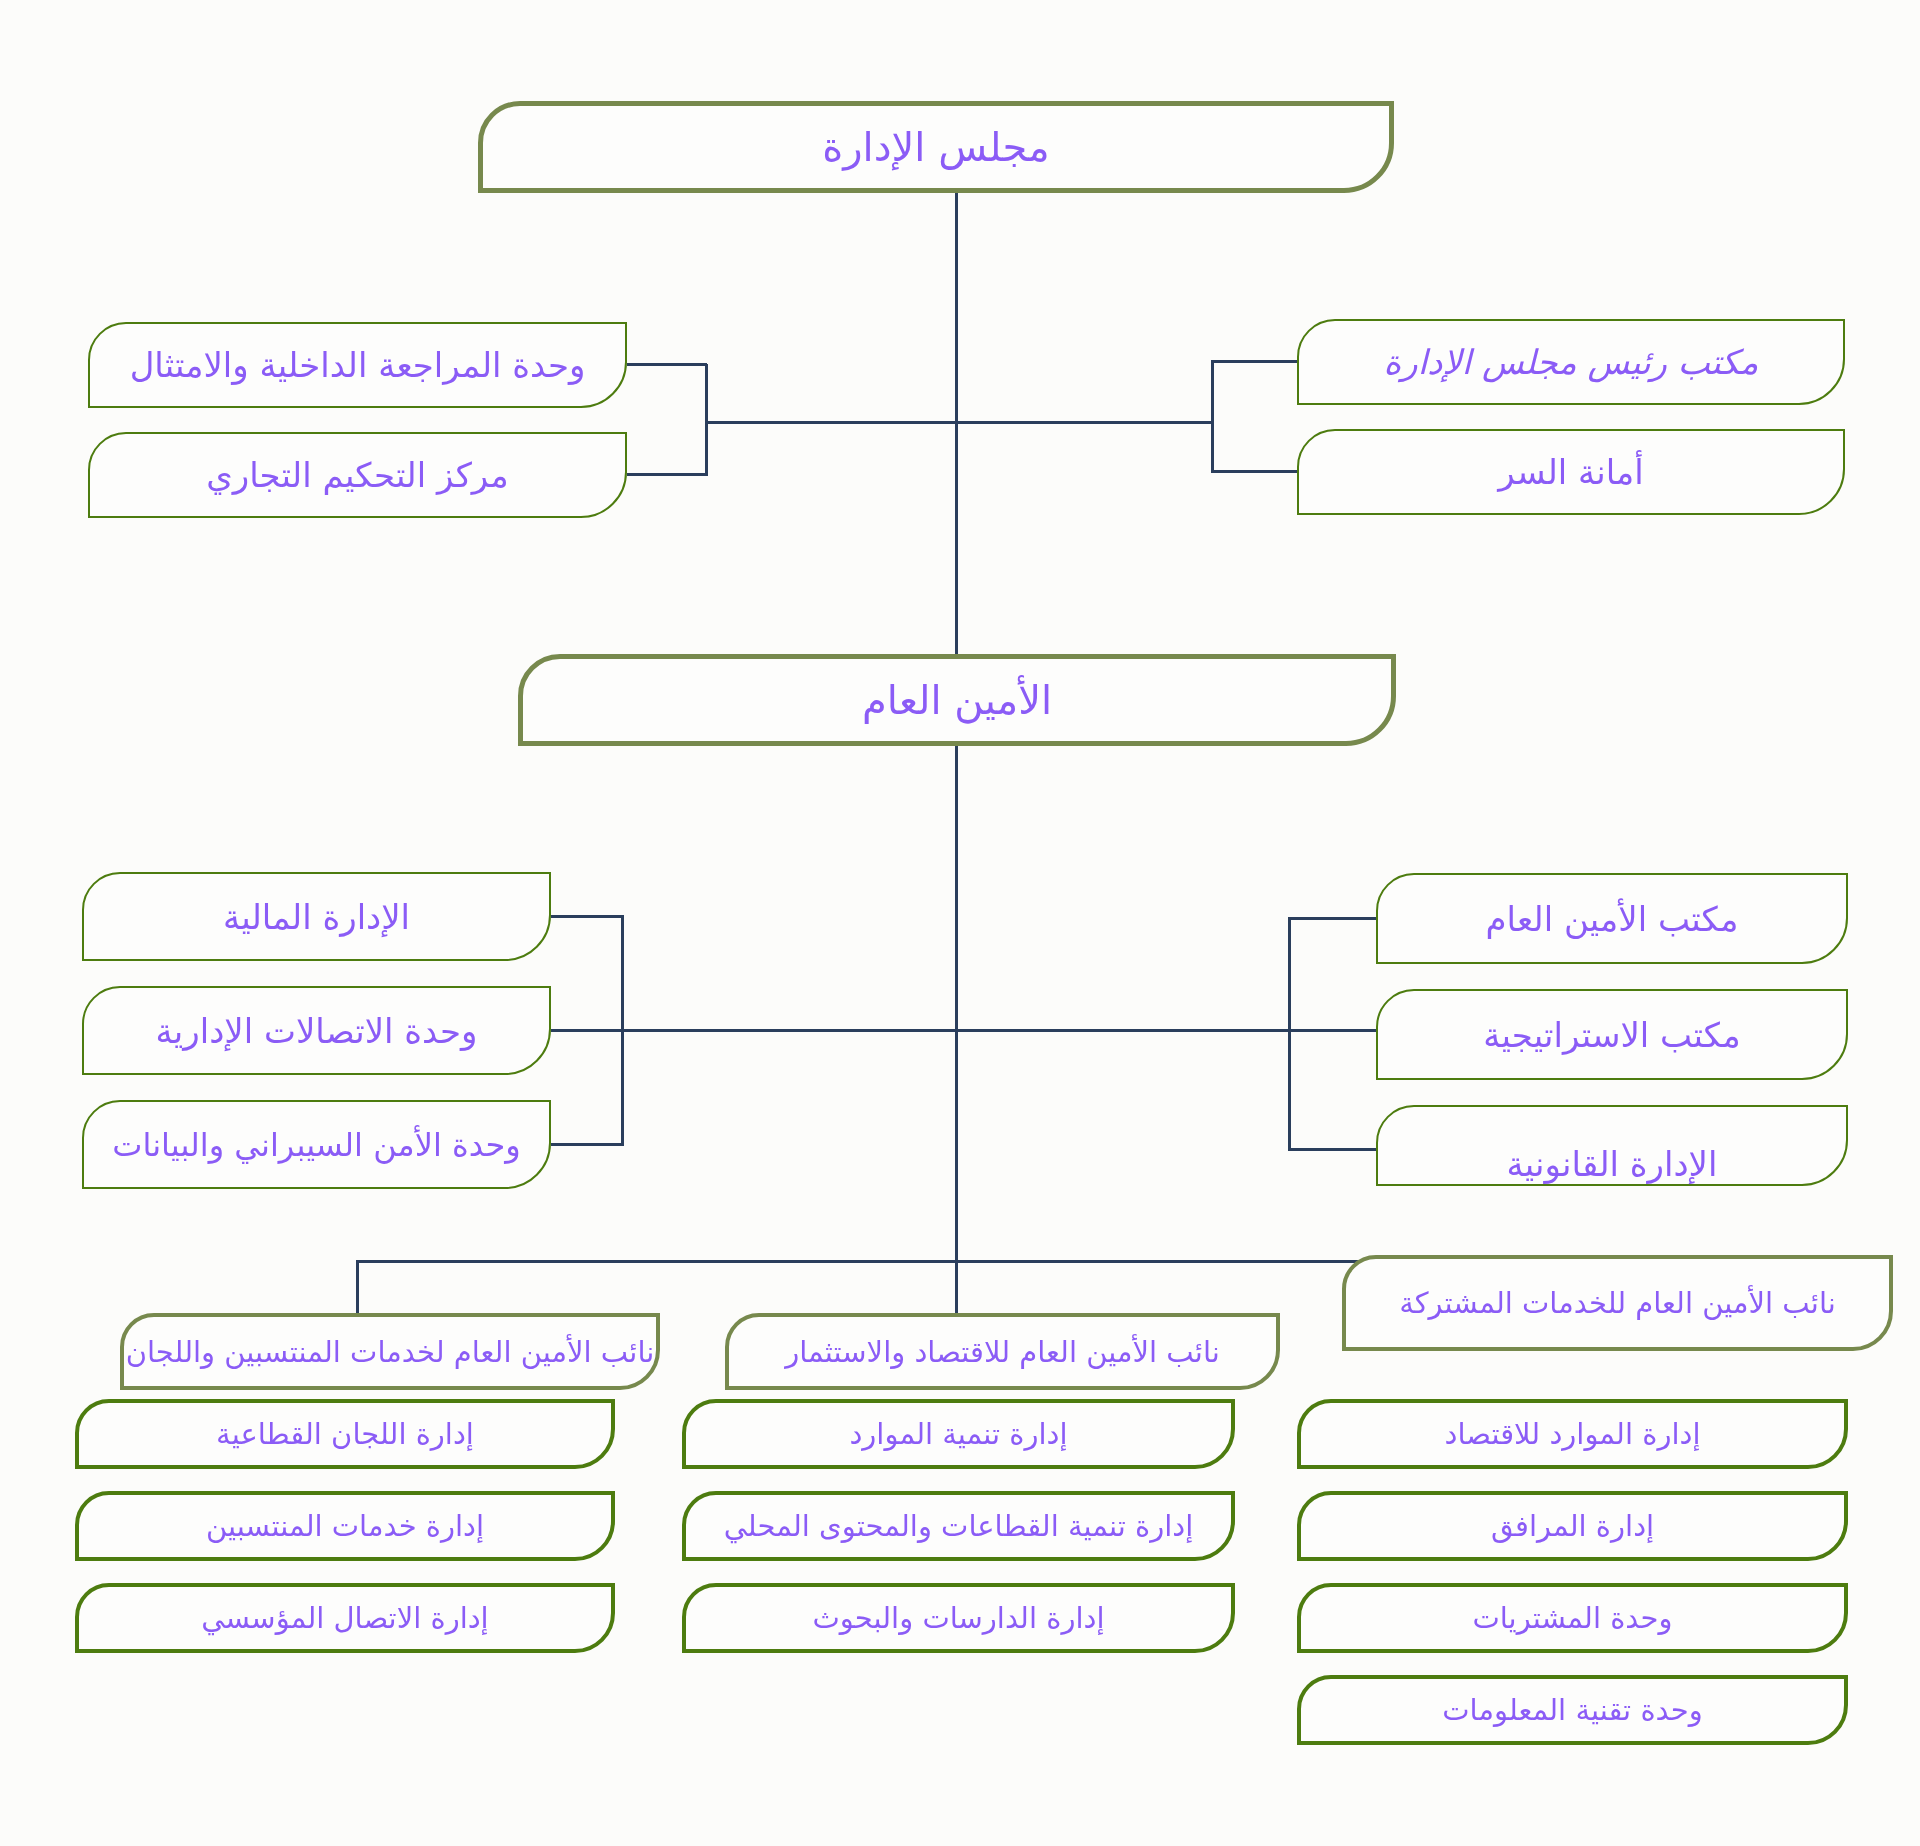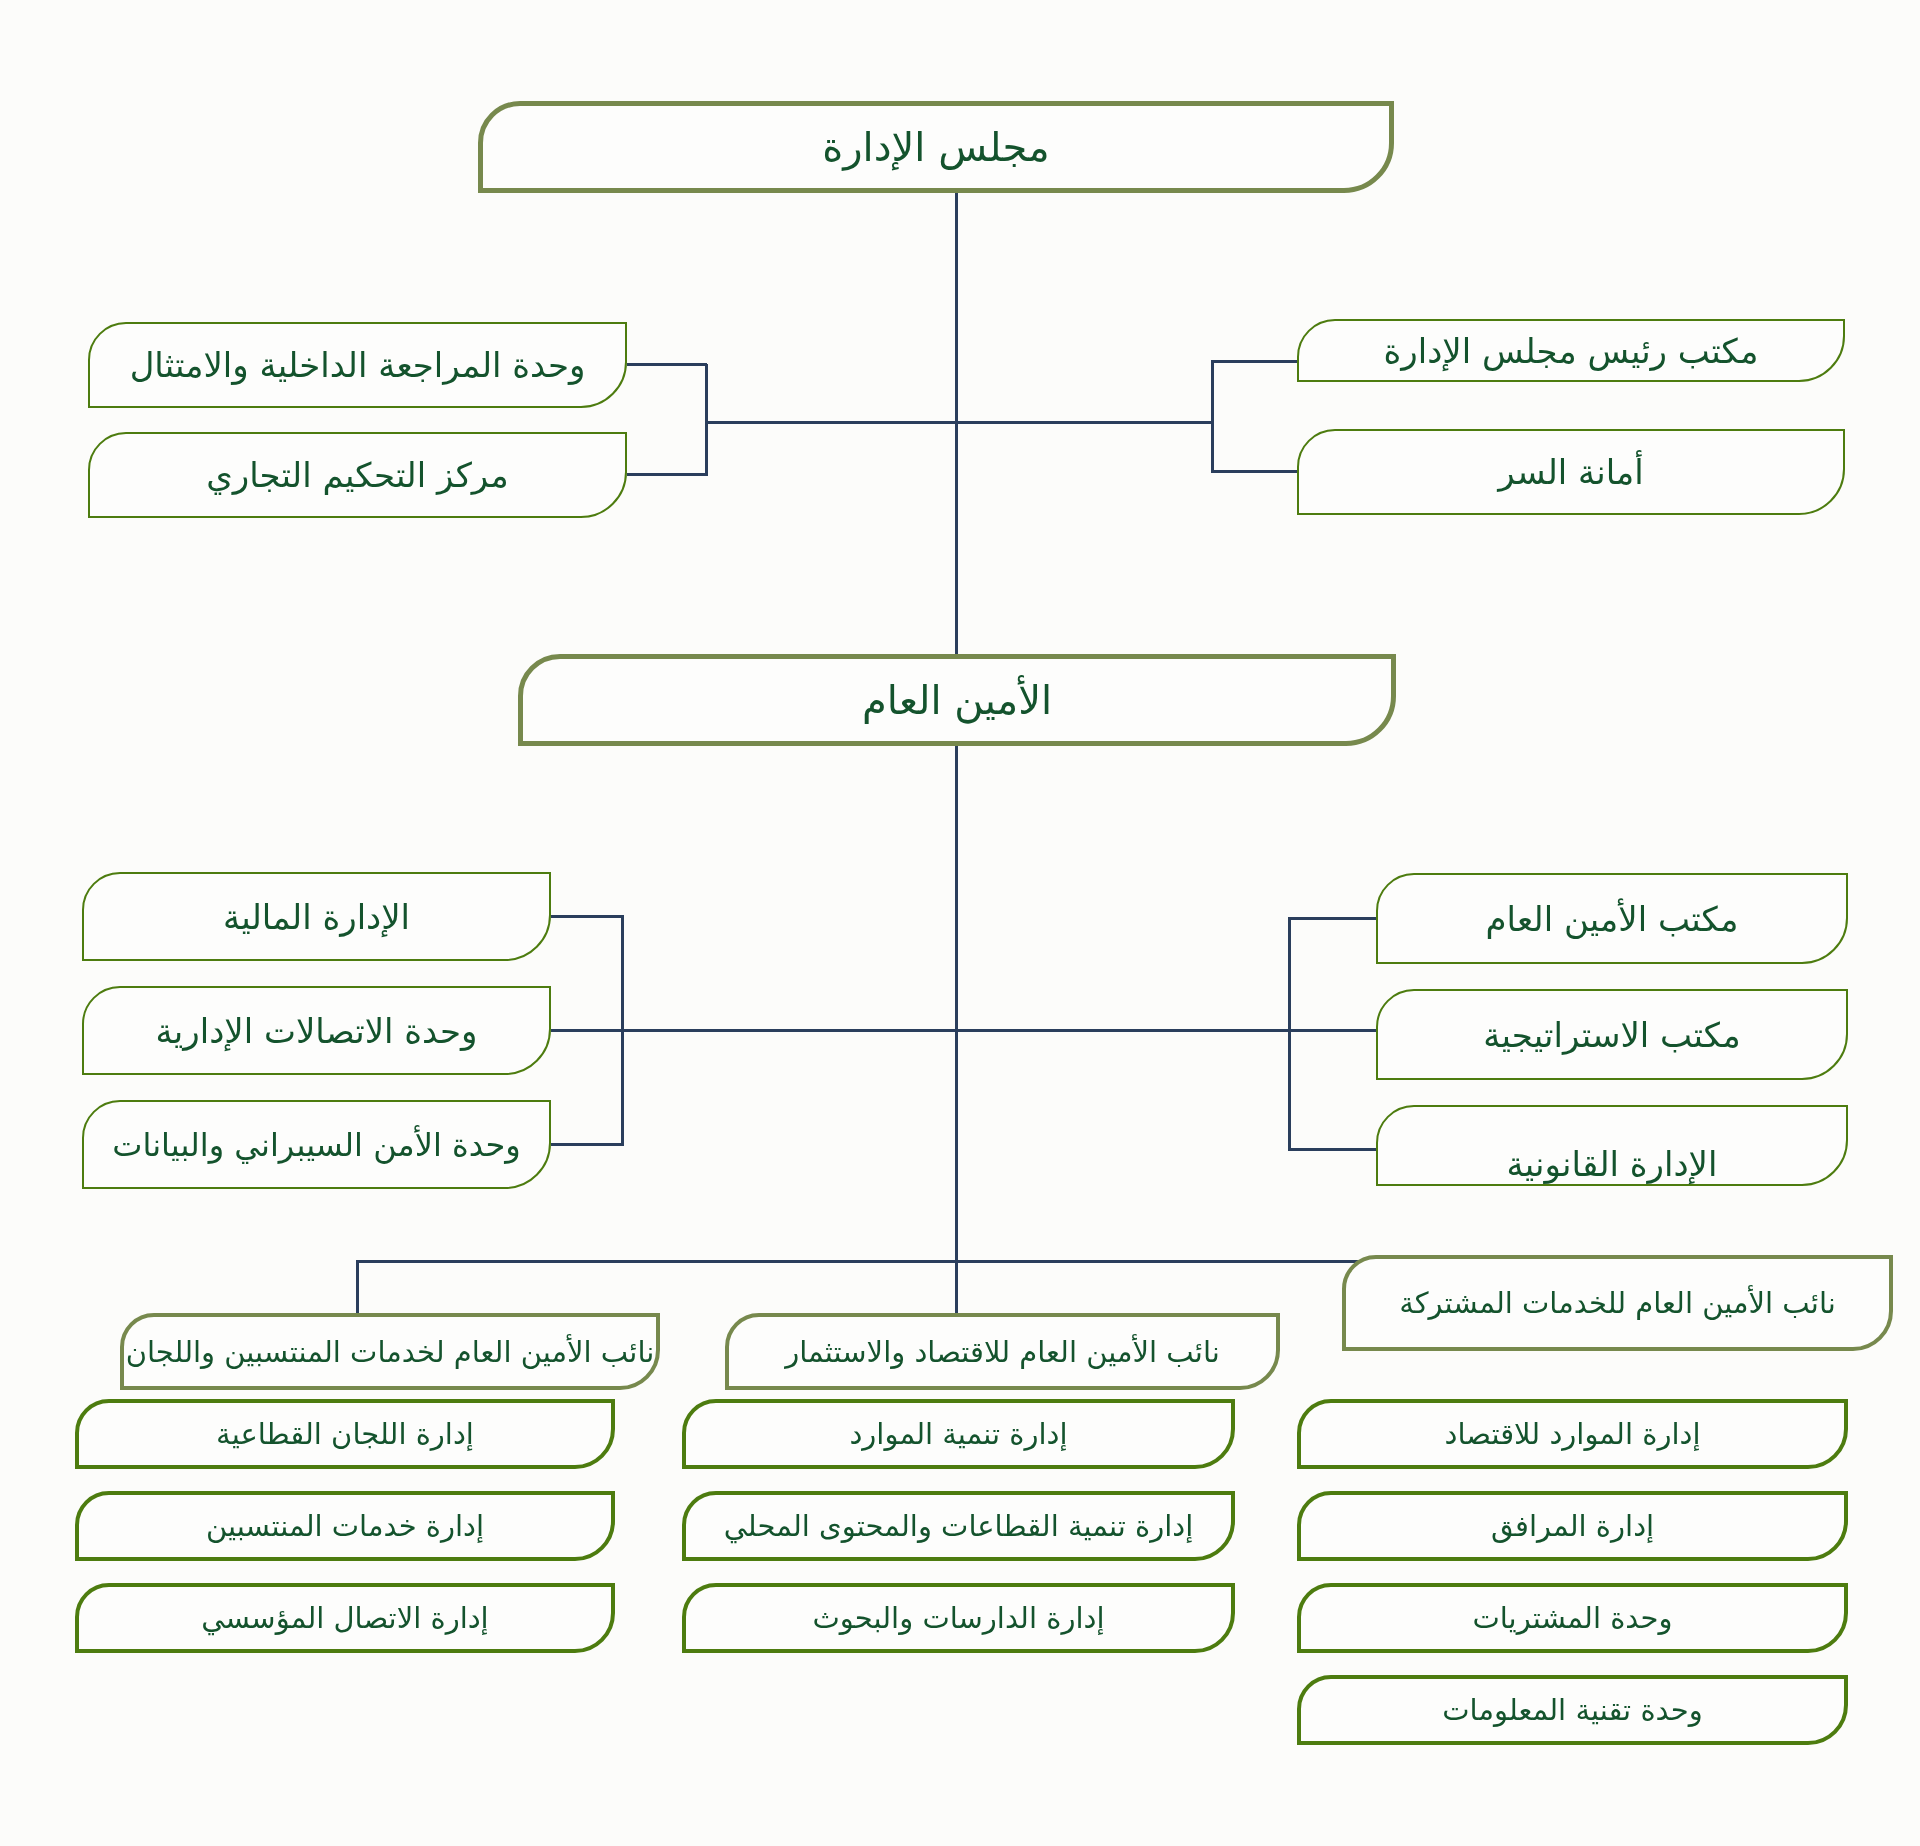--- a/index.html
+++ b/index.html
@@ -15,21 +15,21 @@
     background: #fcfcfa;
   }
   .node {
     position: absolute;
     display: flex;
     align-items: center;
     justify-content: center;
     text-align: center;
     box-sizing: border-box;
     background: #fdfdfc;
-    color: #14532d;
+    color: #8b5cf6;
     white-space: nowrap;
     direction: rtl;
   }
   .navy {
     border: 2px solid #4d7c0f;
     border-radius: 38px 0 46px 0;
   }
   .green {
     border: 5px solid #77894d;
     border-radius: 42px 0 50px 0;
@@ -74,21 +74,21 @@
     <span>مجلس الإدارة</span>
   </div>
 
   <div class="node navy lvl-staff" style="left:88px; top:322px; width:539px; height:86px;">
     <span>وحدة المراجعة الداخلية والامتثال</span>
   </div>
   <div class="node navy lvl-staff" style="left:88px; top:432px; width:539px; height:86px;">
     <span>مركز التحكيم التجاري</span>
   </div>
 
-  <div class="node navy lvl-staff" style="left:1297px; top:319px; width:548px; height:63px;">
+  <div class="node navy lvl-staff" style="left:1297px; top:319px; width:548px; height:86px;font-style:italic;">
     <span>مكتب رئيس مجلس الإدارة</span>
   </div>
   <div class="node navy lvl-staff" style="left:1297px; top:429px; width:548px; height:86px;">
     <span>أمانة السر</span>
   </div>
 
   <div class="node green lvl-top" style="left:518px; top:654px; width:878px; height:92px;">
     <span>الأمين العام</span>
   </div>
 

